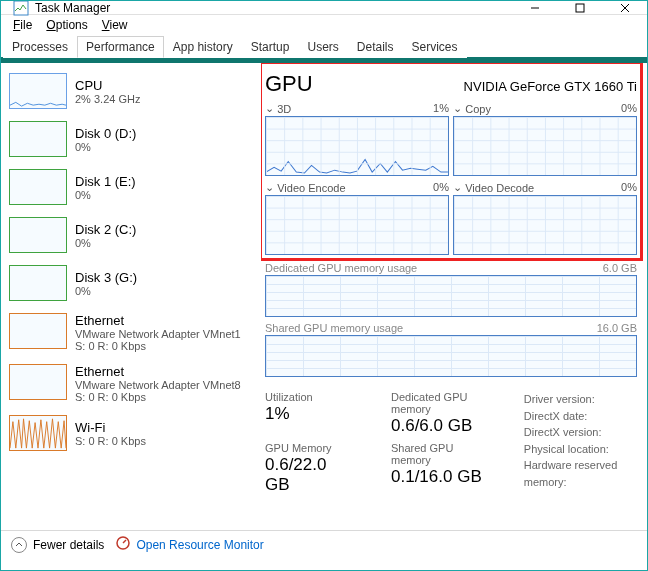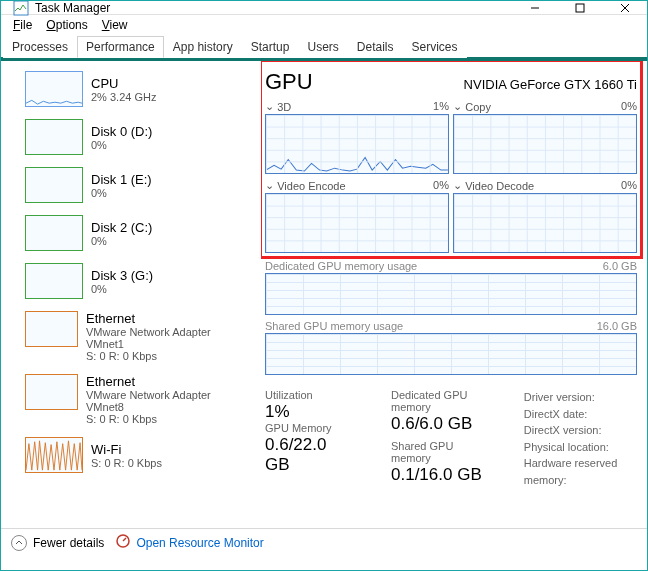--- a/index.html
+++ b/index.html
@@ -5,25 +5,25 @@
 * { box-sizing: border-box; margin: 0; padding: 0; }
 body { font-family: "Segoe UI", sans-serif; font-size: 12px; color: #000; background: #fff; width: 648px; height: 571px; overflow: hidden; border: 1px solid #1aa6a6; }
 .titlebar { height: 14px; background: #fff; display: flex; align-items: center; padding-left: 12px; border-bottom: 1px solid #e0e0e0; }
 .titlebar .icon { width: 16px; height: 16px; margin-right: 6px; }
 .titlebar .title { flex: 1; font-size: 12px; }
 .titlebar .winbtn { width: 45px; height: 30px; display: flex; align-items: center; justify-content: center; color: #000; }
 .titlebar .winbtn svg { width: 10px; height: 10px; }
 .menubar { height: 20px; padding: 0 6px; display: flex; gap: 2px; align-items: center; font-size: 12px; }
 .menubar span { padding: 2px 6px; }
 .menubar span u { text-decoration: underline; }
-.tabs { display: flex; border-bottom: 4px solid #0f766e; padding: 0 2px; font-size: 12px; }
+.tabs { display: flex; border-bottom: 6px solid #0f766e; padding: 0 2px; font-size: 12px; }
 .tabs .tab { padding: 3px 8px; border: 1px solid transparent; position: relative; top: 1px; background: #fff; color: #333; }
 .tabs .tab.active { border: 1px solid #d0d0d0; border-bottom: 1px solid #fff; }
 .content { display: flex; height: calc(100% - 30px - 20px - 24px - 28px); }
-.sidebar { width: 260px; overflow-y: auto; padding: 6px 20px; }
+.sidebar { width: 260px; overflow-y: auto; padding: 6px 4px; }
 .sitem { display: flex; gap: 8px; padding: 4px 4px 8px; cursor: default; }
 .sitem .thumb { width: 58px; height: 36px; border: 1px solid #6aa0e6; background: #f6fbff; position: relative; overflow: hidden; }
 .sitem .thumb.disk { border-color:#3fa33f; }
 .sitem .thumb.mem { border-color:#b33dc4; }
 .sitem .thumb.mem::after { content:''; position:absolute; left:0; right:0; top:60%; bottom:0; background:#efb8f5; }
 .sitem .thumb.eth { border-color:#d97a2a; }
 .sitem .meta { display:flex; flex-direction:column; justify-content:center; }
 .sitem .name { font-size: 13px; }
 .sitem .sub { font-size: 11px; color: #555; }
 .main { flex: 1; padding: 6px 10px 4px 4px; position: relative; overflow:hidden; }
@@ -248,21 +248,21 @@
         </div>
       <div class="pbody">
           <div class="gridlines"></div>
         </div>
     </div>
 
     <div class="statsrow">
       <div class="statcol">
         <div class="lbl">Utilization</div>
         <div class="val">1%</div>
-        <div class="lbl" style="margin-top:0">GPU Memory</div>
+        <div class="lbl" style="margin-top:18px">GPU Memory</div>
         <div class="val">0.6/22.0 GB</div>
       </div>
       <div class="statcol">
         <div class="lbl">Dedicated GPU memory</div>
         <div class="val">0.6/6.0 GB</div>
         <div class="lbl" style="margin-top:6px">Shared GPU memory</div>
         <div class="val">0.1/16.0 GB</div>
       </div>
       <div class="rightstats">
         <div>Driver version:</div>

